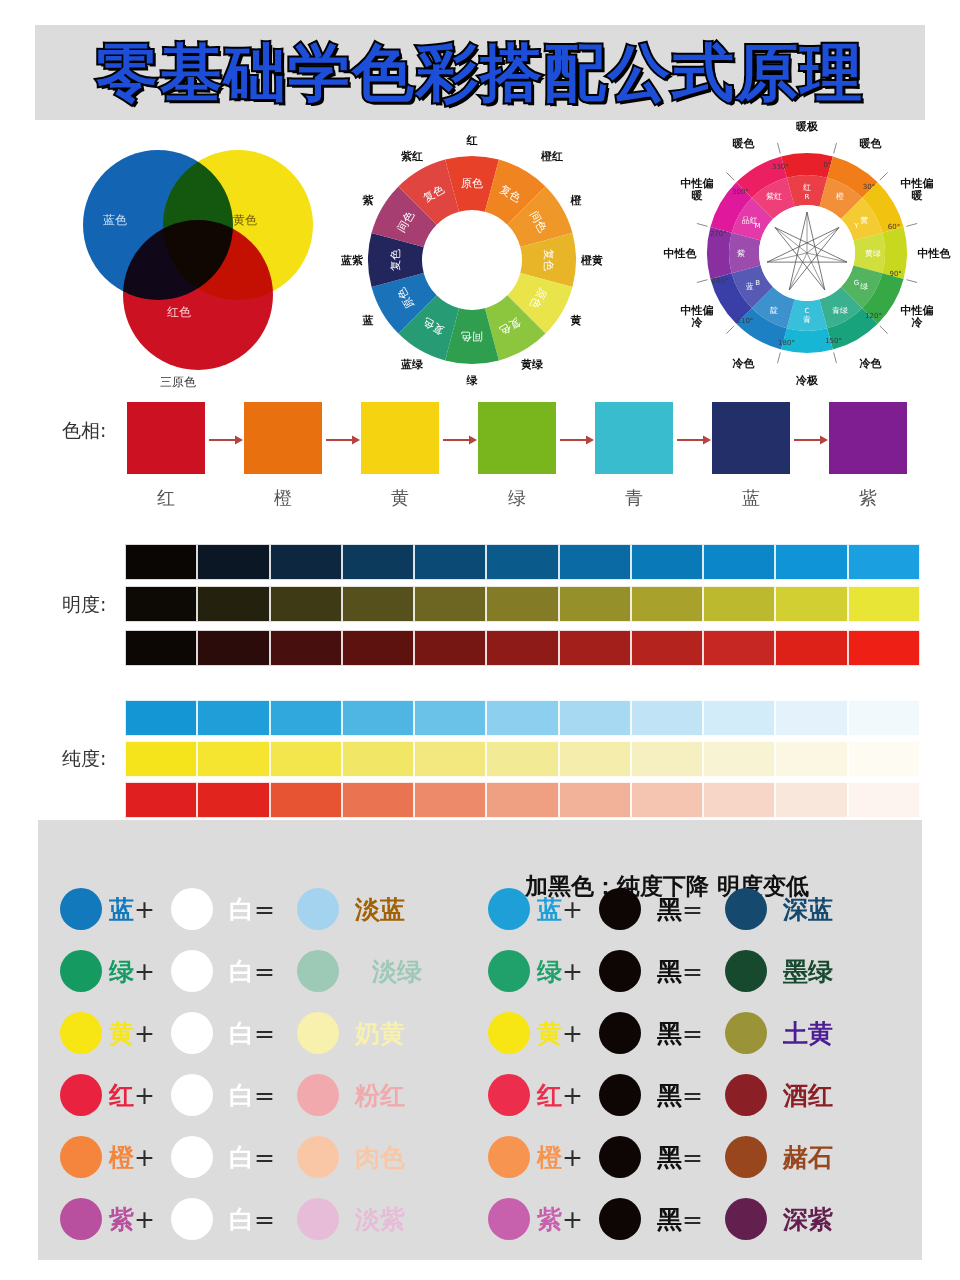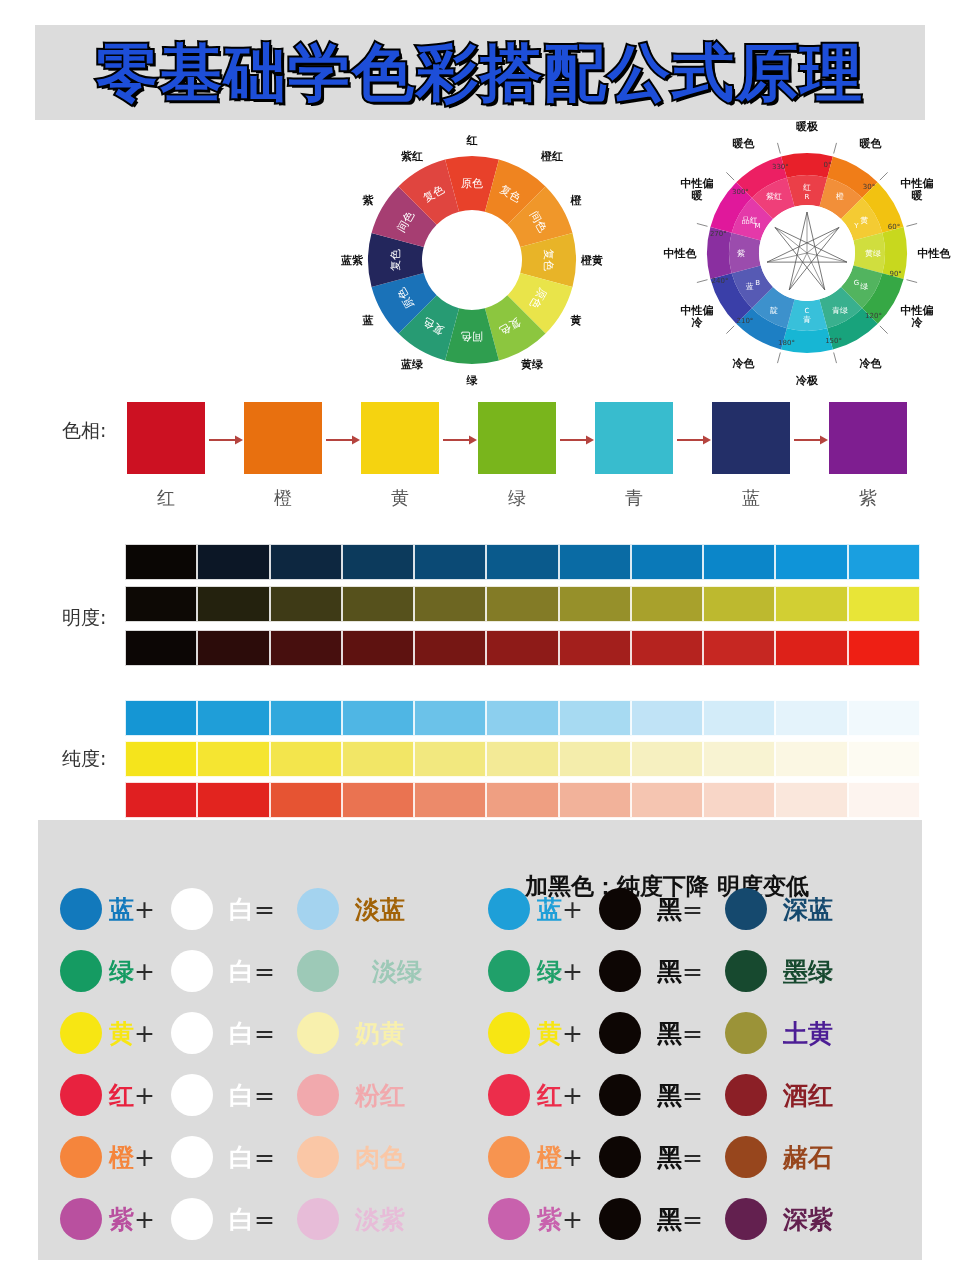--- a/index.html
+++ b/index.html
@@ -96,20 +96,29 @@
 </style>
 </head>
 <body>
 
 <div class="title-band" style="background: rgb(220, 220, 220);">
   <div class="title-text" style="color: #1d4ed8;">零基础学色彩搭配公式原理</div>
 </div>
 
 <div class="diagrams">
 
+  <div class="venn">
+    <div class="venn-c venn-blue" style="background: rgb(20, 100, 180);"></div>
+    <div class="venn-c venn-yellow" style="background: rgb(245, 224, 20);"></div>
+    <div class="venn-c venn-red" style="background: rgb(204, 17, 34);"></div>
+    <div class="venn-lab blue">蓝色</div>
+    <div class="venn-lab yellow">黄色</div>
+    <div class="venn-lab red">红色</div>
+    <div class="venn-cap">三原色</div>
+  </div>
 
   <div class="wheel-wrap" id="wheel12-wrap" style="left:352px; top:18px; width:240px; height:240px;">
     <svg width="240" height="240" viewBox="0 0 240 240" id="wheel12-svg">
         <path d="M93.08281930933784,19.543714065936896 A104,104 0 0 1 146.91718069066215,19.543714065936896 L132.94095225512604,71.70370868554659 A50,50 0 0 0 107.05904774487396,71.70370868554659 Z" fill="#e8412a"></path>
         <text x="120" y="47" text-anchor="middle" font-size="11" font-family="DejaVu Sans, sans-serif" fill="#fff" transform="rotate(0 120 43)">原色</text>
         <path d="M146.91718069066215,19.543714065936896 A104,104 0 0 1 193.53910524340097,46.46089475659906 L155.35533905932738,84.64466094067262 A50,50 0 0 0 132.94095225512604,71.70370868554659 Z" fill="#ef8420"></path>
         <text x="158.5" y="57.31604390859823" text-anchor="middle" font-size="11" font-family="DejaVu Sans, sans-serif" fill="#fff" transform="rotate(30 158.5 53.31604390859823)">复色</text>
         <path d="M193.53910524340097,46.46089475659906 A104,104 0 0 1 220.4562859340631,93.08281930933785 L168.2962913144534,107.05904774487396 A50,50 0 0 0 155.35533905932738,84.64466094067262 Z" fill="#f0972a"></path>
         <text x="186.6839560914018" y="85.5" text-anchor="middle" font-size="11" font-family="DejaVu Sans, sans-serif" fill="#fff" transform="rotate(60 186.6839560914018 81.5)">间色</text>
         <path d="M220.4562859340631,93.08281930933785 A104,104 0 0 1 220.4562859340631,146.91718069066215 L168.2962913144534,132.94095225512604 A50,50 0 0 0 168.2962913144534,107.05904774487396 Z" fill="#e8b428"></path>
@@ -288,21 +297,21 @@
         <line x1="0" y1="6" x2="26" y2="6" stroke="#b5443f" stroke-width="2"></line>
         <polygon points="26,1.5 34,6 26,10.5" fill="#b5443f"></polygon>
       </svg></div>
     <div class="hue-item" style="left: 829px;">
       <div class="hue-sw" style="background: rgb(126, 30, 144);"></div>
       <div class="hue-name">紫</div>
     </div>
   </div>
 
 <div class="bars" id="brightness-section" style="top:540px; height:135px;">
-  <div class="side-label" style="top:52px;margin-top:13px;">明度:</div>
+  <div class="side-label" style="top:52px;">明度:</div>
 <div class="bar-row" style="top: 4px;">
       <div class="cell" style="background: rgb(10, 6, 4);"></div>
       <div class="cell" style="background: rgb(12, 23, 38);"></div>
       <div class="cell" style="background: rgb(13, 39, 64);"></div>
       <div class="cell" style="background: rgb(12, 58, 92);"></div>
       <div class="cell" style="background: rgb(11, 74, 117);"></div>
       <div class="cell" style="background: rgb(10, 90, 140);"></div>
       <div class="cell" style="background: rgb(10, 107, 164);"></div>
       <div class="cell" style="background: rgb(10, 121, 184);"></div>
       <div class="cell" style="background: rgb(11, 134, 201);"></div>

